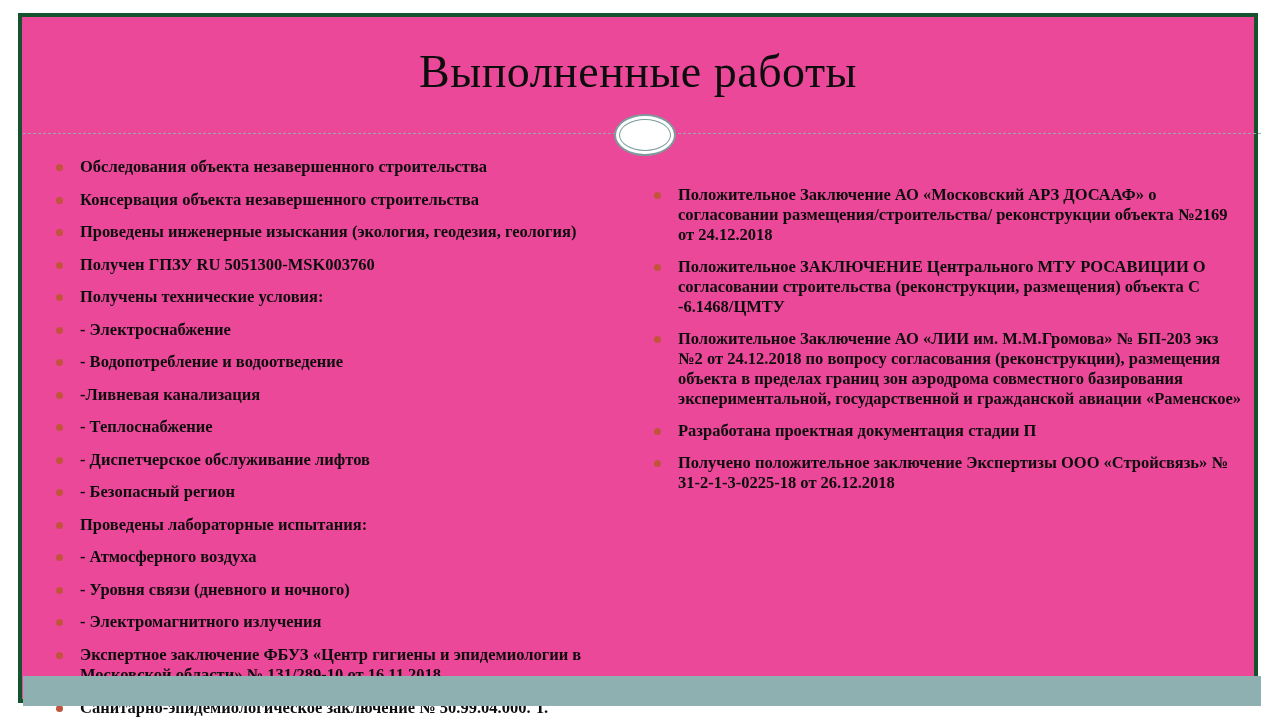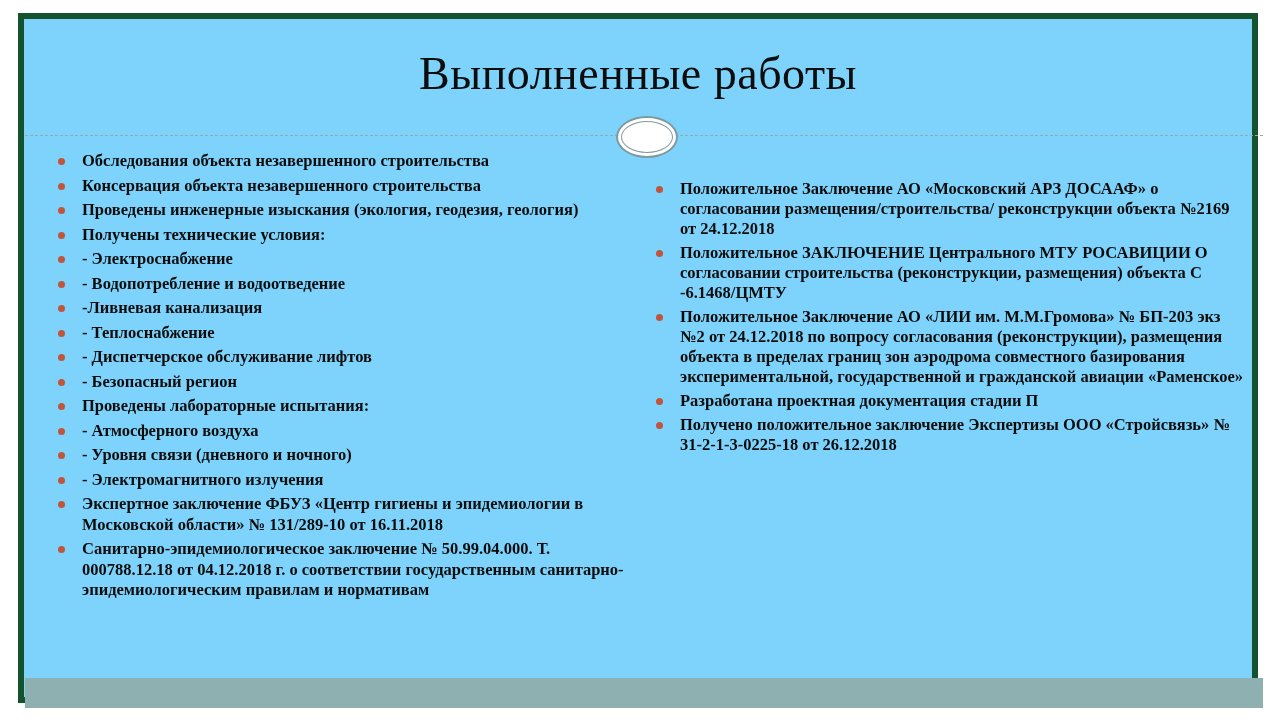--- a/index.html
+++ b/index.html
@@ -15,22 +15,22 @@
     font-family: "Liberation Serif", "DejaVu Serif", serif;
   }
 
   .slide {
     position: absolute;
     left: 18px;
     top: 13px;
     width: 1240px;
     height: 690px;
     box-sizing: border-box;
-    border: 6px solid #14532d;
-    background: #7dd3fc;
+    border: 4px solid #14532d;
+    background: #ec4899;
   }
 
   
   .title-area {
     position: absolute;
     left: 0;
     top: 0;
     width: 100%;
     height: 116px;
   }
@@ -95,21 +95,21 @@
   .col-right { left: 614px; width: 610px; padding-top: 28px; }
 
   ul.bullets {
     list-style: none;
     margin: 0;
     padding: 0;
   }
   ul.bullets > li {
     position: relative;
     padding-left: 42px;
-    margin: 4px 0 1px 0;
+    margin: 12px 0 1px 0;
     color: #0d0d0d;
     font-size: 16.5px;
     line-height: 20.5px;
   }
   ul.bullets > li::before {
     content: "";
     position: absolute;
     left: 18px;
     top: 7px;
     width: 7px;
@@ -147,20 +147,21 @@
   <div class="divider"></div>
   <div class="ring"></div>
 
   <div class="columns">
 
     <div class="col col-left">
       <ul class="bullets">
           <li class="bold" style="--bullet: #c0553b;">Обследования объекта незавершенного строительства</li>
           <li class="bold" style="--bullet: #c0553b;">Консервация объекта незавершенного строительства</li>
           <li class="bold" style="--bullet: #c0553b;">Проведены инженерные изыскания (экология, геодезия, геология)</li>
+          <li class="bold" style="--bullet: #c0553b;">Получен ГПЗУ RU 5051300-MSK003760</li>
           <li class="bold" style="--bullet: #c0553b;">Получены технические условия:</li>
           <li class="normal" style="--bullet: #c0553b;">- Электроснабжение</li>
           <li class="normal" style="--bullet: #c0553b;">- Водопотребление и водоотведение</li>
           <li class="normal" style="--bullet: #c0553b;">-Ливневая канализация</li>
           <li class="normal" style="--bullet: #c0553b;">- Теплоснабжение</li>
           <li class="normal" style="--bullet: #c0553b;">- Диспетчерское обслуживание лифтов</li>
           <li class="normal" style="--bullet: #c0553b;">- Безопасный регион</li>
           <li class="bold" style="--bullet: #c0553b;">Проведены лабораторные испытания:</li>
           <li class="normal" style="--bullet: #c0553b;">- Атмосферного воздуха</li>
           <li class="normal" style="--bullet: #c0553b;">- Уровня связи (дневного и ночного)</li>

